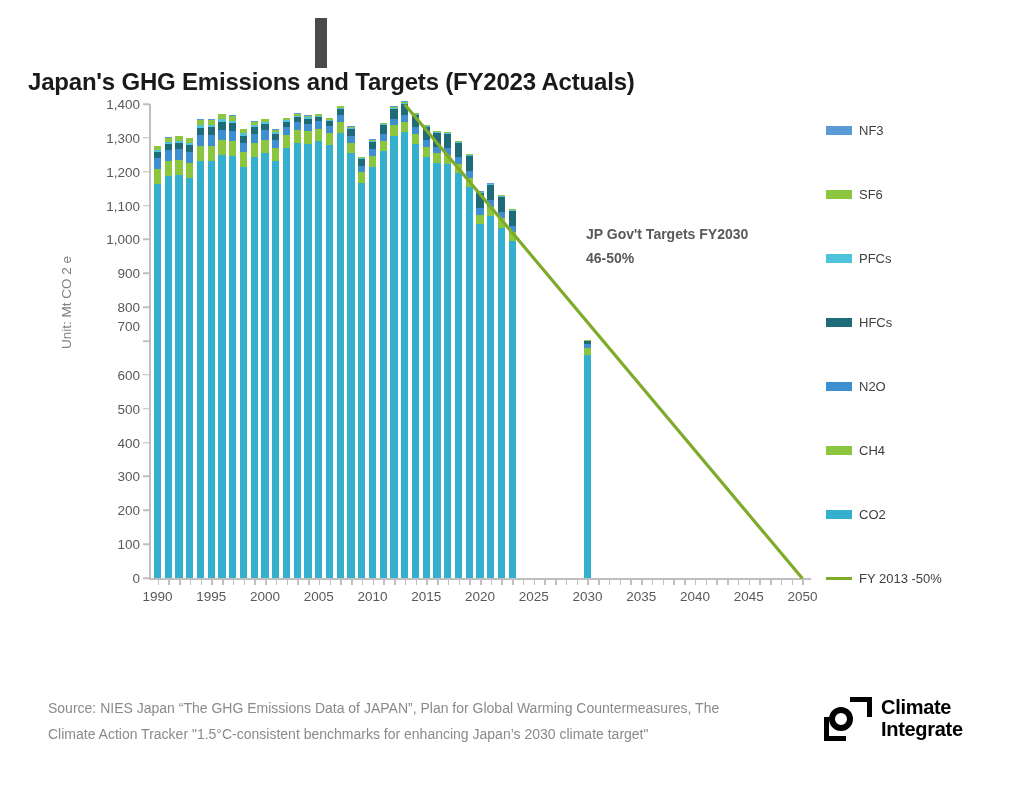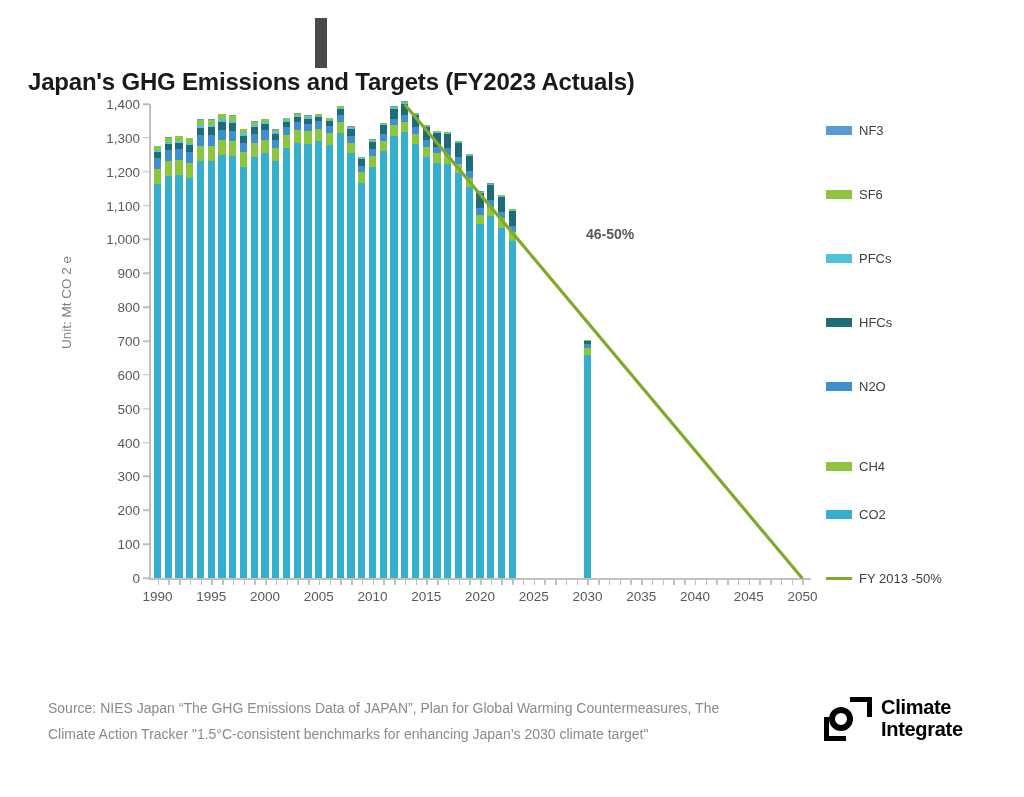--- a/index.html
+++ b/index.html
@@ -66,21 +66,21 @@
   <div class="axis-line-y"></div>
   <div class="axis-line-x"></div>
   <div class="ylabels" id="ylabels">
       <div class="ytick-label" style="top: 578px;">0</div>
       <div class="ytick-label" style="top: 544.143px;">100</div>
       <div class="ytick-label" style="top: 510.286px;">200</div>
       <div class="ytick-label" style="top: 476.429px;">300</div>
       <div class="ytick-label" style="top: 442.571px;">400</div>
       <div class="ytick-label" style="top: 408.714px;">500</div>
       <div class="ytick-label" style="top: 374.857px;">600</div>
-      <div class="ytick-label" style="top: 341px;">700</div>
+      <div class="ytick-label" style="top: 326px;">700</div>
       <div class="ytick-label" style="top: 307.143px;">800</div>
       <div class="ytick-label" style="top: 273.286px;">900</div>
       <div class="ytick-label" style="top: 239.429px;">1,000</div>
       <div class="ytick-label" style="top: 205.571px;">1,100</div>
       <div class="ytick-label" style="top: 171.714px;">1,200</div>
       <div class="ytick-label" style="top: 137.857px;">1,300</div>
       <div class="ytick-label" style="top: 104px;">1,400</div>
     </div>
   <div id="xticks">
       <div class="xtick-mark" style="left: 157.524px;"></div>
@@ -490,20 +490,21 @@
     <div class="ytick-mark" style="top: 307.143px;"></div>
     <div class="ytick-mark" style="top: 273.286px;"></div>
     <div class="ytick-mark" style="top: 239.429px;"></div>
     <div class="ytick-mark" style="top: 205.571px;"></div>
     <div class="ytick-mark" style="top: 171.714px;"></div>
     <div class="ytick-mark" style="top: 137.857px;"></div>
     <div class="ytick-mark" style="top: 104px;"></div>
   </div>
 
 <div class="annotation">
+  <div>JP Gov't Targets FY2030</div>
   <div>46-50%</div>
 </div>
 
 <div class="legend" id="legend">
     <div class="legend-item" style="top: 10px;">
       <div class="legend-swatch" style="background: rgb(91, 155, 213);"></div>
       <div class="legend-label">NF3</div>
     </div>
     <div class="legend-item" style="top: 74px;">
       <div class="legend-swatch" style="background: rgb(140, 198, 62);"></div>
@@ -514,21 +515,21 @@
       <div class="legend-label">PFCs</div>
     </div>
     <div class="legend-item" style="top: 202px;">
       <div class="legend-swatch" style="background: rgb(31, 107, 120);"></div>
       <div class="legend-label">HFCs</div>
     </div>
     <div class="legend-item" style="top: 266px;">
       <div class="legend-swatch" style="background: rgb(62, 143, 208);"></div>
       <div class="legend-label">N2O</div>
     </div>
-    <div class="legend-item" style="top: 346px; text-align: right;">
+    <div class="legend-item" style="top: 330px; text-align: right;">
       <div class="legend-swatch" style="background: rgb(140, 198, 62);"></div>
       <div class="legend-label">CH4</div>
     </div>
     <div class="legend-item" style="top: 394px; align-items: center;">
       <div class="legend-swatch" style="background: rgb(52, 175, 206);"></div>
       <div class="legend-label">CO2</div>
     </div>
     <div class="legend-item" style="top: 458px;">
       <div class="legend-swatch line" style="background: rgb(127, 170, 42);"></div>
       <div class="legend-label">FY 2013 -50%</div>

